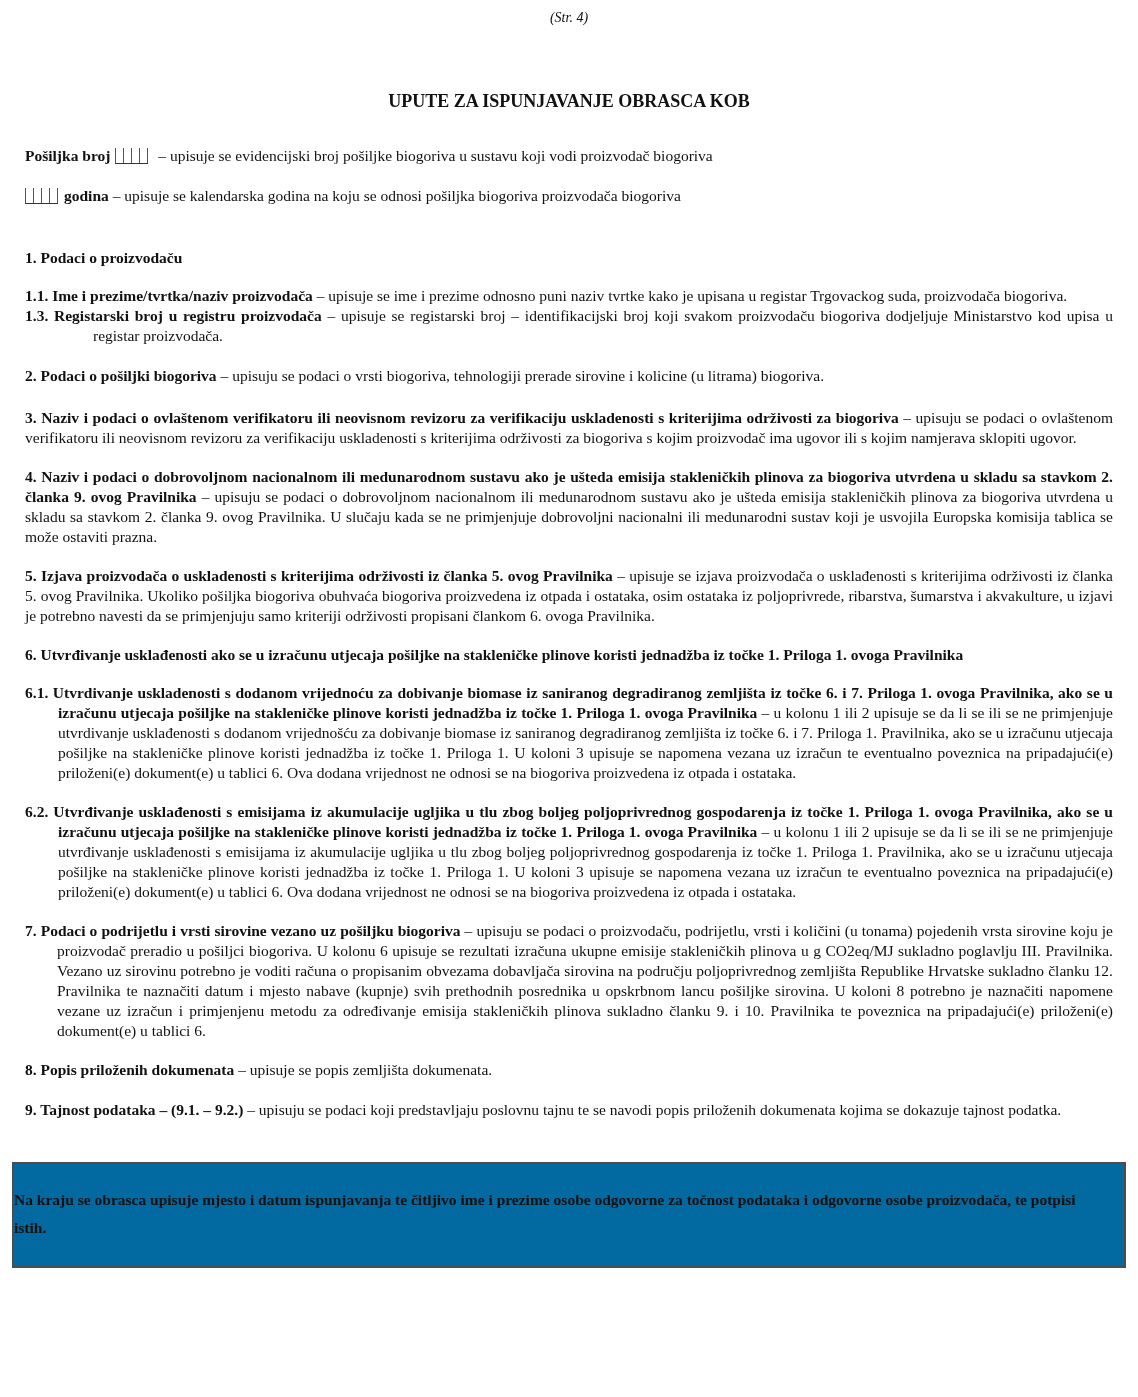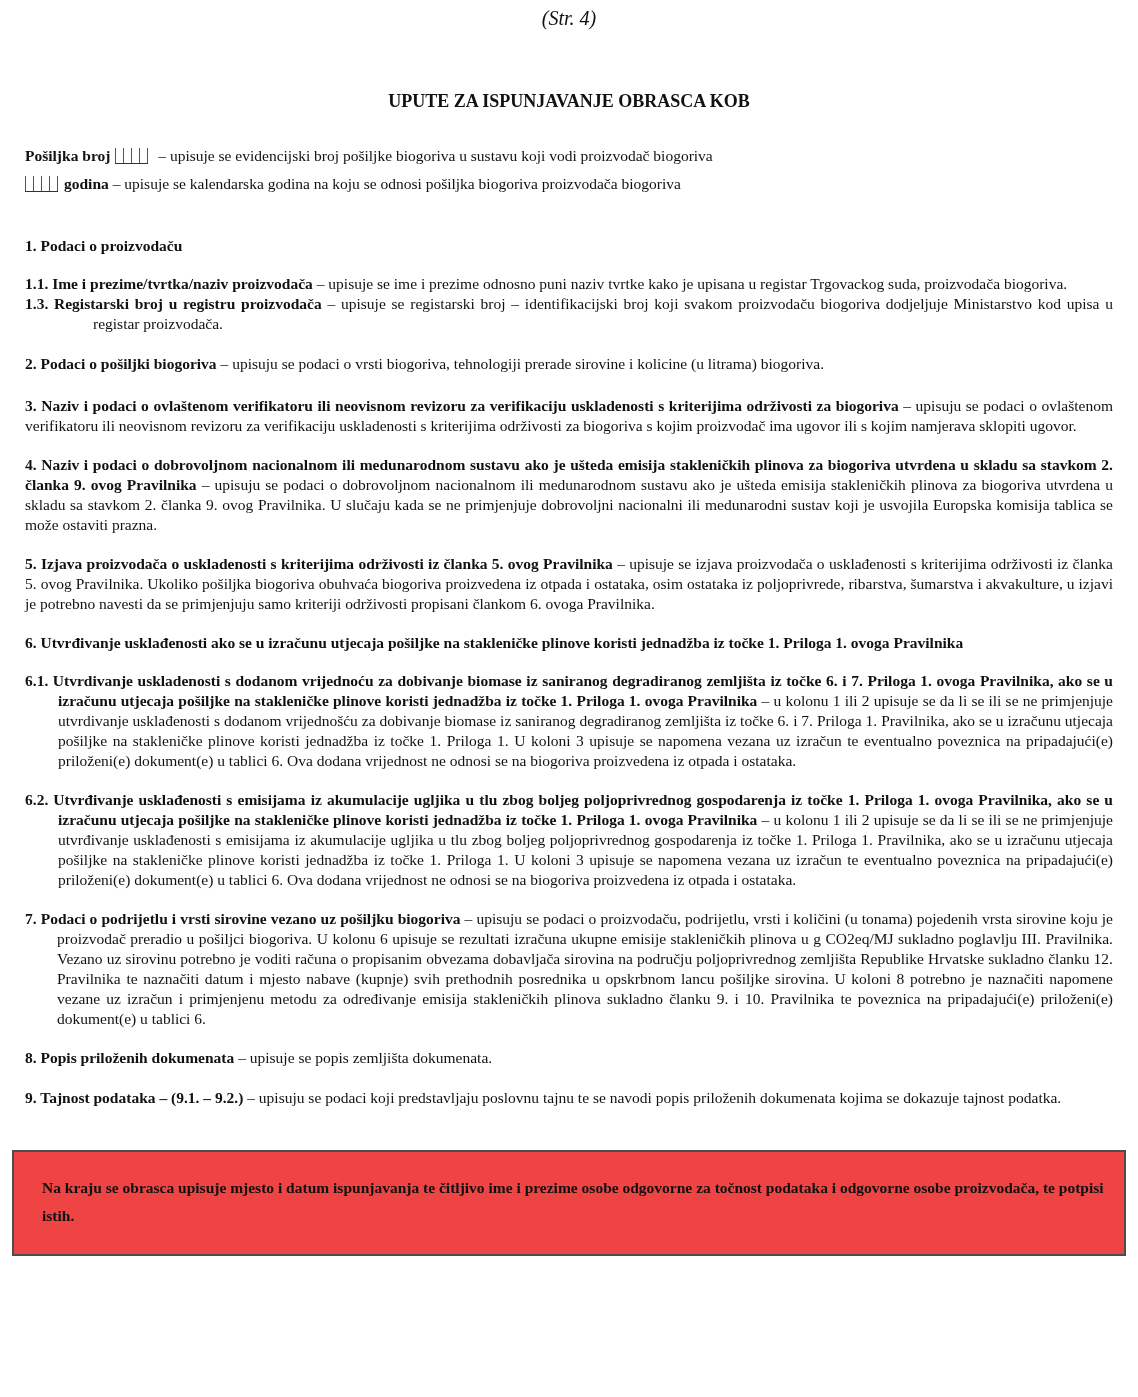--- a/index.html
+++ b/index.html
@@ -9,33 +9,33 @@
     padding: 8px 25px 0 25px;
     overflow: hidden;
     font-family: "Liberation Serif", "DejaVu Serif", serif;
     font-size: 15.5px;
     line-height: 20px;
     color: #111111;
   }
   .page-note {
     text-align: center;
     font-style: italic;
-    font-size: 20px;
+    font-size: 14px;
     margin: 0 0 0 0;
   }
   .title {
     text-align: center;
     font-size: 18px;
     font-weight: bold;
     margin: 62px 0 34px 0;
     line-height: 22px;
   }
   p { margin: 0 0 19px 0; }
   p.justify { text-align: justify; }
-  .intro1 { margin-bottom: 8px; }
+  .intro1 { margin-bottom: 20px; }
   .intro2 { margin-bottom: 42px; }
   .sec-head { margin-bottom: 18px; }
   .sub-list { margin-bottom: 20px; }
   .sub-list p { margin: 0; text-align: justify; }
   .sub1 {            
     margin-left: 19px;
     padding-left: 68px;
     text-indent: -68px;
   }
   .sub6 {            
@@ -60,23 +60,23 @@
     height: 15px;
   }
   .cells i {
     display: inline-block;
     width: 7px; height: 15px;
     border-left: 1px solid #555;
   }
   .cells i:last-child { border-right: 1px solid #555; }
   .note-box {
     margin: 42px -13px 0 -13px;
-    background: #ef4444;
+    background: #0369a1;
     border: 2px solid #4d4d4d;
-    padding: 22px 16px 24px 28px;
+    padding: 22px 16px 24px 0;
   }
   .note-box p {
     margin: 0;
     font-weight: bold;
     line-height: 28px;
     font-size: 15.5px;
   }
 </style>
 </head>
 <body>

